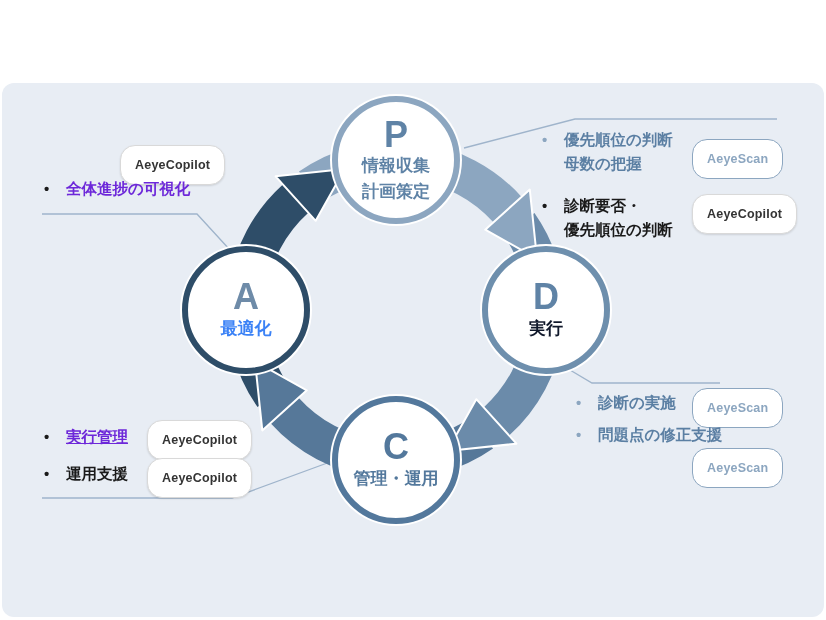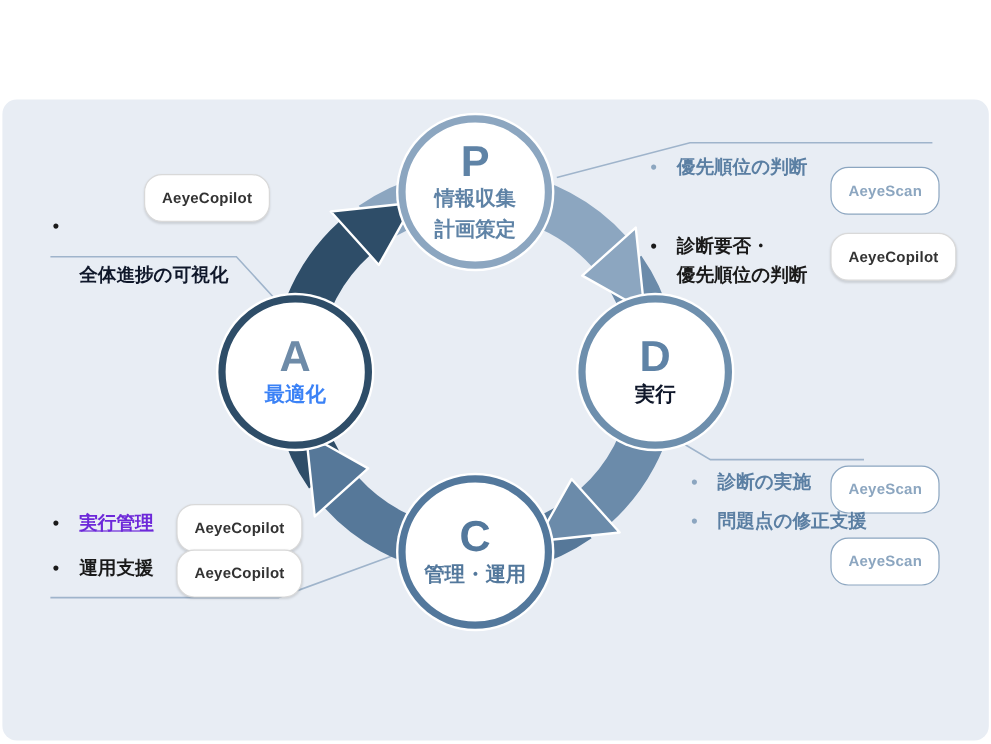--- a/index.html
+++ b/index.html
@@ -94,27 +94,28 @@
   <div class="node-text" style="left:166px;top:248px;">
     <div class="node-letter" style="color: rgb(110, 139, 168);">A</div>
     <div class="node-label" style="color: #3b82f6;">最適化</div>
   </div>
 
   <div class="pill copilot" style="left: 120px; top: 145px; color: rgb(51, 51, 51); border-color: rgb(217, 217, 217);">
     <span>AeyeCopilot</span>
   </div>
   <div class="anno-item" style="left:44px;top:177px;">
     <span class="bullet" style="color: rgb(26, 26, 26);">•</span>
-    <span class="anno-text" style="color: #0f172a; margin-top: 41px;">全体進捗の可視化</span>
+    <span class="anno-text" style="color: #6d28d9;">全体進捗の可視化</span>
   </div>
 
   <div class="anno-item" style="left:542px;top:128px;">
     <span class="bullet" style="color: rgb(140, 166, 192);">•</span>
     <span class="anno-text" style="color: rgb(91, 127, 163);">
       <div>優先順位の判断</div>
+      <div>母数の把握</div>
     </span>
   </div>
   <div class="pill scan" style="left: 692px; top: 139px; color: rgb(140, 166, 192); border-color: rgb(140, 166, 192);">
     <span>AeyeScan</span>
   </div>
 
   <div class="anno-item" style="left:542px;top:194px;">
     <span class="bullet" style="color: rgb(26, 26, 26);">•</span>
     <span class="anno-text" style="color: rgb(26, 26, 26);">
       <div>診断要否・</div>

